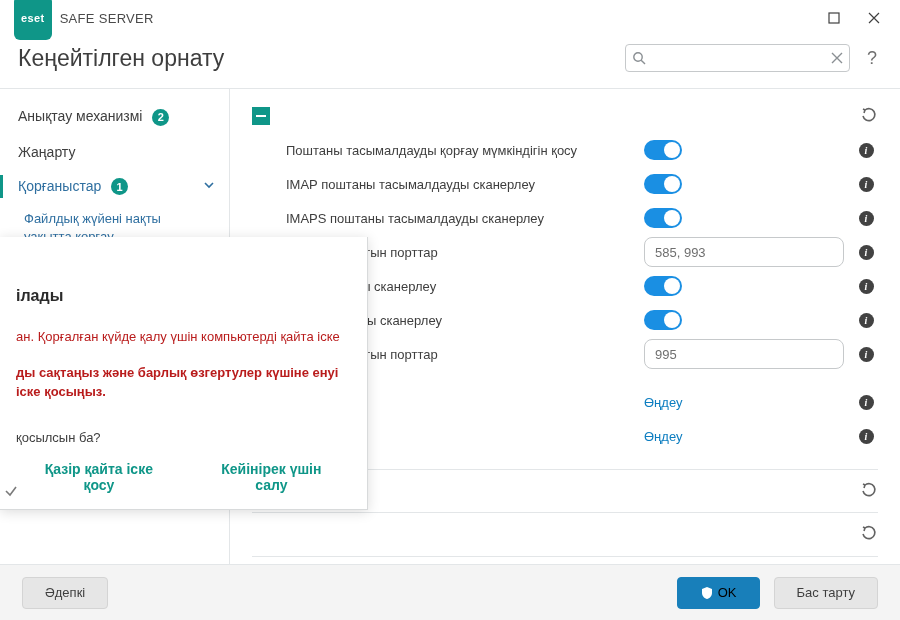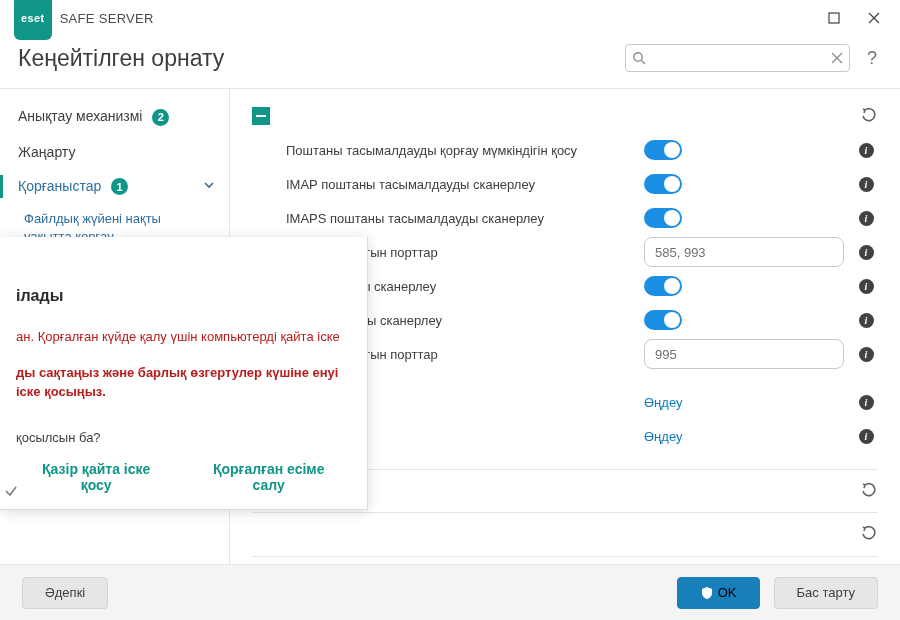--- a/index.html
+++ b/index.html
@@ -305,21 +305,21 @@
     <button class="btn">Бас тарту</button>
   </div>
 
   <div class="modal">
     <h3>ілады</h3>
     <p>ан. Қорғалған күйде қалу үшін компьютерді қайта іске</p>
     <p class="bold">ды сақтаңыз және барлық өзгертулер күшіне енуі іске қосыңыз.</p>
     <div class="modal-q">қосылсын ба?</div>
     <div class="modal-footer">
       <button class="modal-btn">Қазір қайта іске қосу</button>
-      <button class="modal-btn">Қорғалған есіме салу</button>
+      <button class="modal-btn">Кейінірек үшін салу</button>
     </div>
     <span class="modal-tick">
       <svg width="14" height="14" viewBox="0 0 14 14">
           <path d="M2 7 L6 11 L12 3" stroke="#7a7a7a" fill="none" stroke-width="1.6"></path>
         </svg>
     </span>
   </div>
 
 </div>
 

